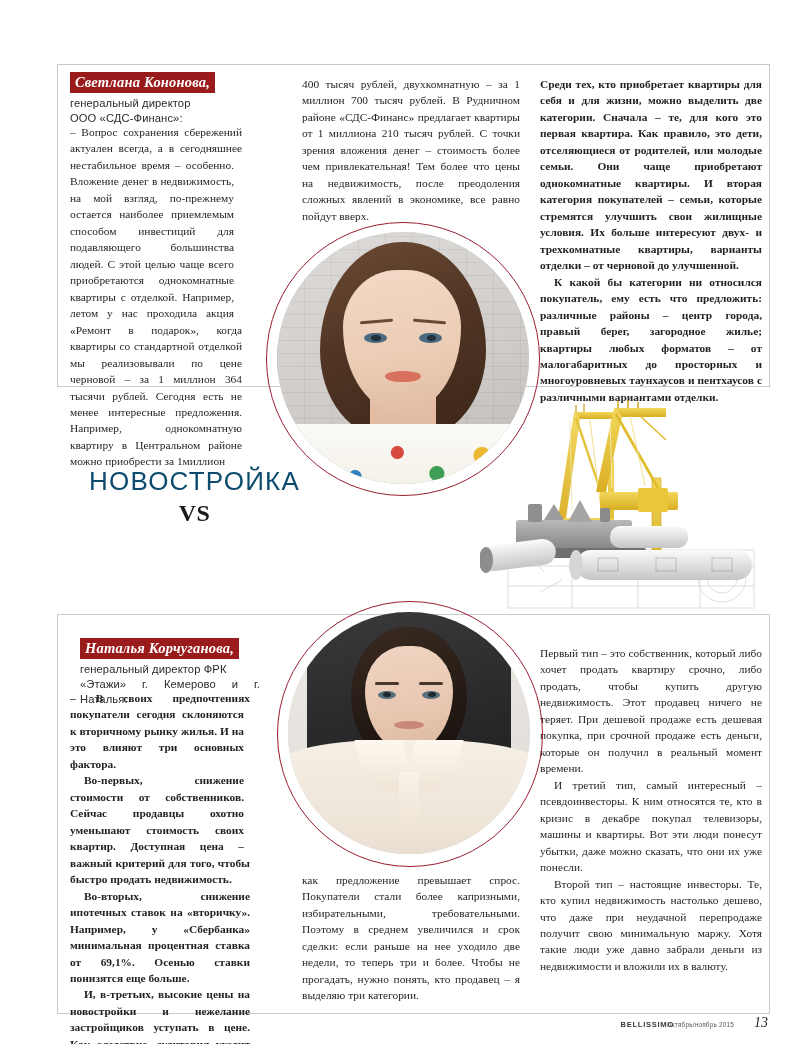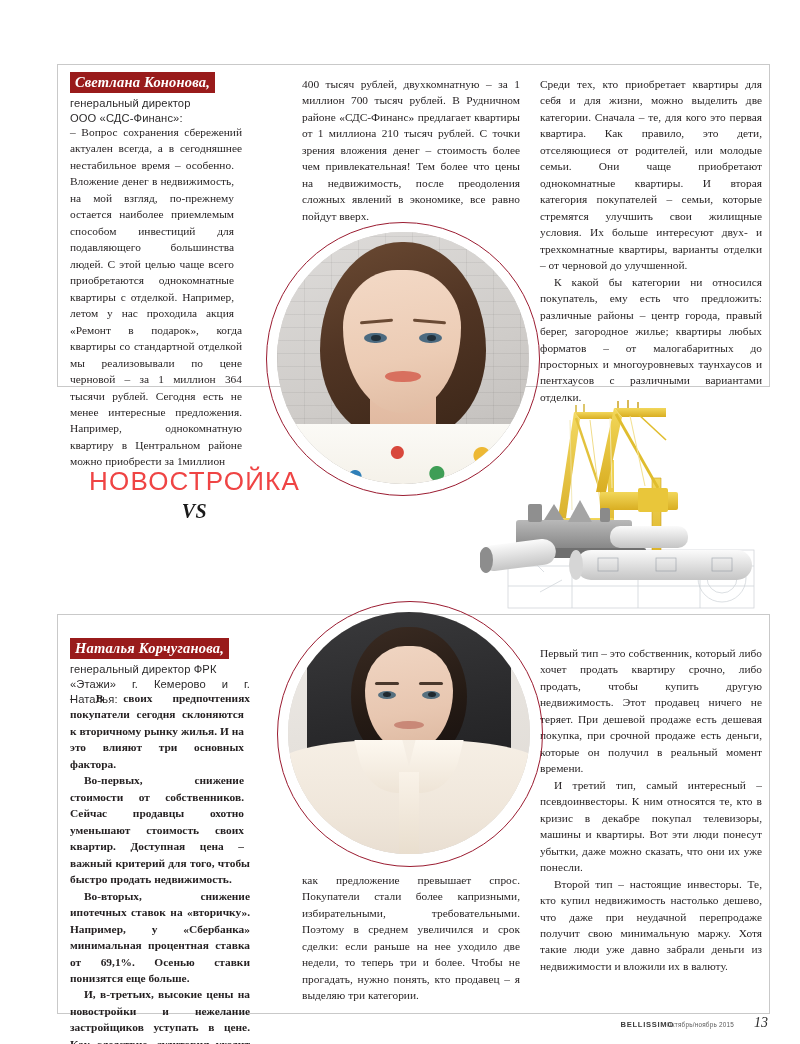--- a/index.html
+++ b/index.html
@@ -196,28 +196,27 @@
     position: absolute;
     left: 52px;
     top: 466px;
     width: 285px;
     text-align: center;
   }
   .headline .l1, .headline .l3 {
     font-family: "Liberation Sans", sans-serif;
     font-size: 26px;
     letter-spacing: 1.2px;
-    color: #ef4444;
+    color: #0c4a6e;
     font-weight: 400;
   }
   .headline .l2 {
     font-family: "Liberation Serif", serif;
     font-weight: bold;
-    font-style: italic;
-    font-size: 20px;
+    font-size: 24px;
     color: #1a1a1a;
     margin: 3px 0 4px 0;
     letter-spacing: .5px;
   }
   .headline .l3 { display: block; margin-top: 2px; }
 
   
   .crane-art {
     position: absolute;
     left: 480px;
@@ -280,21 +279,21 @@
 
   <div class="col" style="left:70px; top:124px; width:172px; height:258px;">
     <div class="shape-right" style="width:70px;height:230px;margin-right:-62px;"></div>
     <p class="noind">– Вопрос сохранения сбережений актуален всегда, а в сегодняшнее нестабильное время – особенно. Вложение денег в недвижимость, на мой взгляд, по-прежнему остается наиболее приемлемым способом инвестиций для подавляющего большинства людей. С этой целью чаще всего приобретаются однокомнатные квартиры с отделкой. Например, летом у нас проходила акция «Ремонт в подарок», когда квартиры со стандартной отделкой мы реализовывали по цене черновой – за 1 миллион 364 тысячи рублей. Сегодня есть не менее интересные предложения. Например, однокомнатную квартиру в Центральном районе можно приобрести за 1миллион</p>
   </div>
 
   <div class="col" style="left:302px; top:76px; width:218px;">
     <p class="noind">400 тысяч рублей, двухкомнатную – за 1 миллион 700 тысяч рублей. В Рудничном районе «СДС-Финанс» предлагает квартиры от 1 миллиона 210 тысяч рублей. С точки зрения вложения денег – стоимость более чем привлекательная! Тем более что цены на недвижимость, после преодоления сложных явлений в экономике, все равно пойдут вверх.</p>
   </div>
 
-  <div class="col" style="left:540px; top:76px; width:222px; height:305px;">
+  <div class="col" style="left:540px; top:76px; width:222px; height:305px;font-weight:bold;">
     <div class="shape-left" style="width:96px;height:300px;margin-left:-104px;"></div>
     <p>Среди тех, кто приобретает квартиры для себя и для жизни, можно выделить две категории. Сначала – те, для кого это первая квартира. Как правило, это дети, отселяющиеся от родителей, или молодые семьи. Они чаще приобретают однокомнатные квартиры. И вторая категория покупателей – семьи, которые стремятся улучшить свои жилищные условия. Их больше интересуют двух- и трехкомнатные квартиры, варианты отделки – от черновой до улучшенной.</p>
     <p>К какой бы категории ни относился покупатель, ему есть что предложить: различные районы – центр города, правый берег, загородное жилье; квартиры любых форматов – от малогабаритных до просторных и многоуровневых таунхаусов и пентхаусов с различными вариантами отделки.</p>
   </div>
 
   <div class="photo" style="left:277px; top:232px; width:252px; height:252px;">
     <div class="p1-bg"></div>
     <div class="p1-hair"></div>
     <div class="p1-neck"></div>
     <div class="p1-face"></div>
@@ -379,21 +378,21 @@
         <ellipse cx="96" cy="165" rx="7" ry="15" fill="#d6d6d6"></ellipse>
         <g opacity=".55" stroke="#6f7a86" stroke-width=".7" fill="none">
           <rect x="118" y="158" width="20" height="13"></rect>
           <rect x="176" y="158" width="20" height="13"></rect>
           <rect x="232" y="158" width="20" height="13"></rect>
         </g>
       </g>
     </svg>
   </div>
 
-  <div class="col" style="left:70px; top:638px; width:180px;">
+  <div class="col" style="left:80px; top:638px; width:180px;">
     <span class="nameplate">Наталья Корчуганова,</span>
     <div class="role">
       <div>генеральный директор ФРК</div>
       <div>«Этажи» г. Кемерово и г. Наталья:</div>
     </div>
   </div>
 
   <div class="col" style="left:70px; top:690px; width:180px; height:318px;font-weight:bold;">
     <div class="shape-right" style="width:64px;height:190px;margin-right:-58px;"></div>
     <p class="noind">– В своих предпочтениях покупатели сегодня склоняются к вторичному рынку жилья. И на это влияют три основных фактора.</p>

